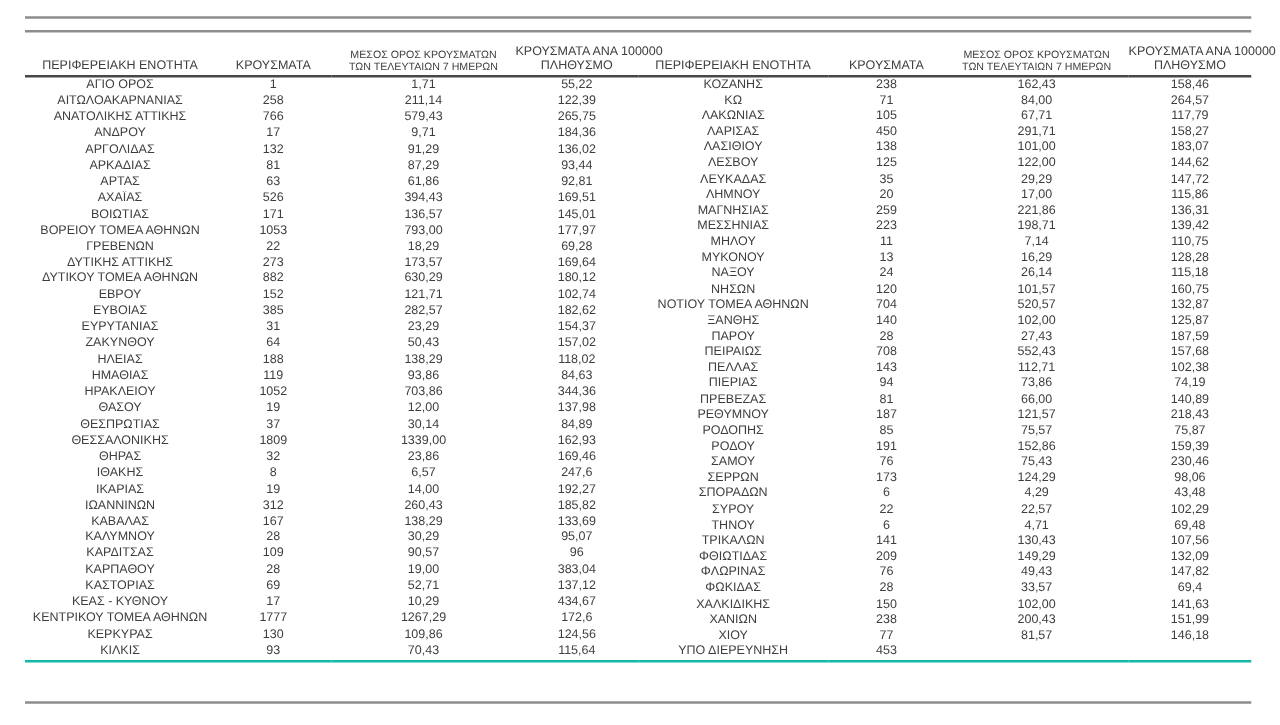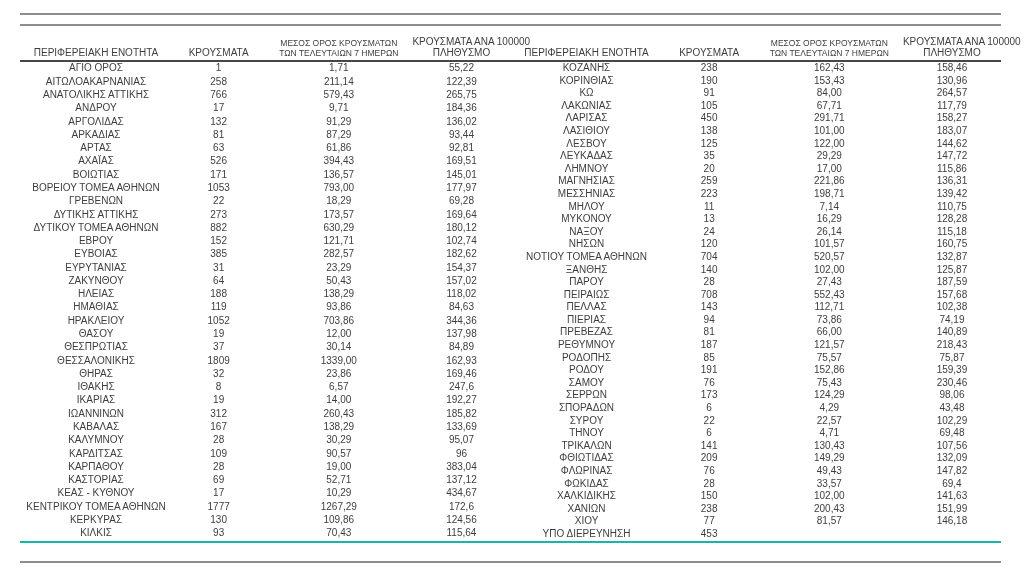--- a/index.html
+++ b/index.html
@@ -337,28 +337,22 @@
         </tr>
       </thead>
       <tbody>
           <tr>
             <td>ΚΟΖΑΝΗΣ</td>
             <td>238</td>
             <td>162,43</td>
             <td>158,46</td>
           </tr>
           <tr>
-            <td>ΚΟΡΙΝΘΙΑΣ</td>
-            <td>190</td>
-            <td>153,43</td>
-            <td>130,96</td>
-          </tr>
-          <tr>
             <td>ΚΩ</td>
-            <td>91</td>
+            <td>71</td>
             <td>84,00</td>
             <td>264,57</td>
           </tr>
           <tr>
             <td>ΛΑΚΩΝΙΑΣ</td>
             <td>105</td>
             <td>67,71</td>
             <td>117,79</td>
           </tr>
           <tr>

